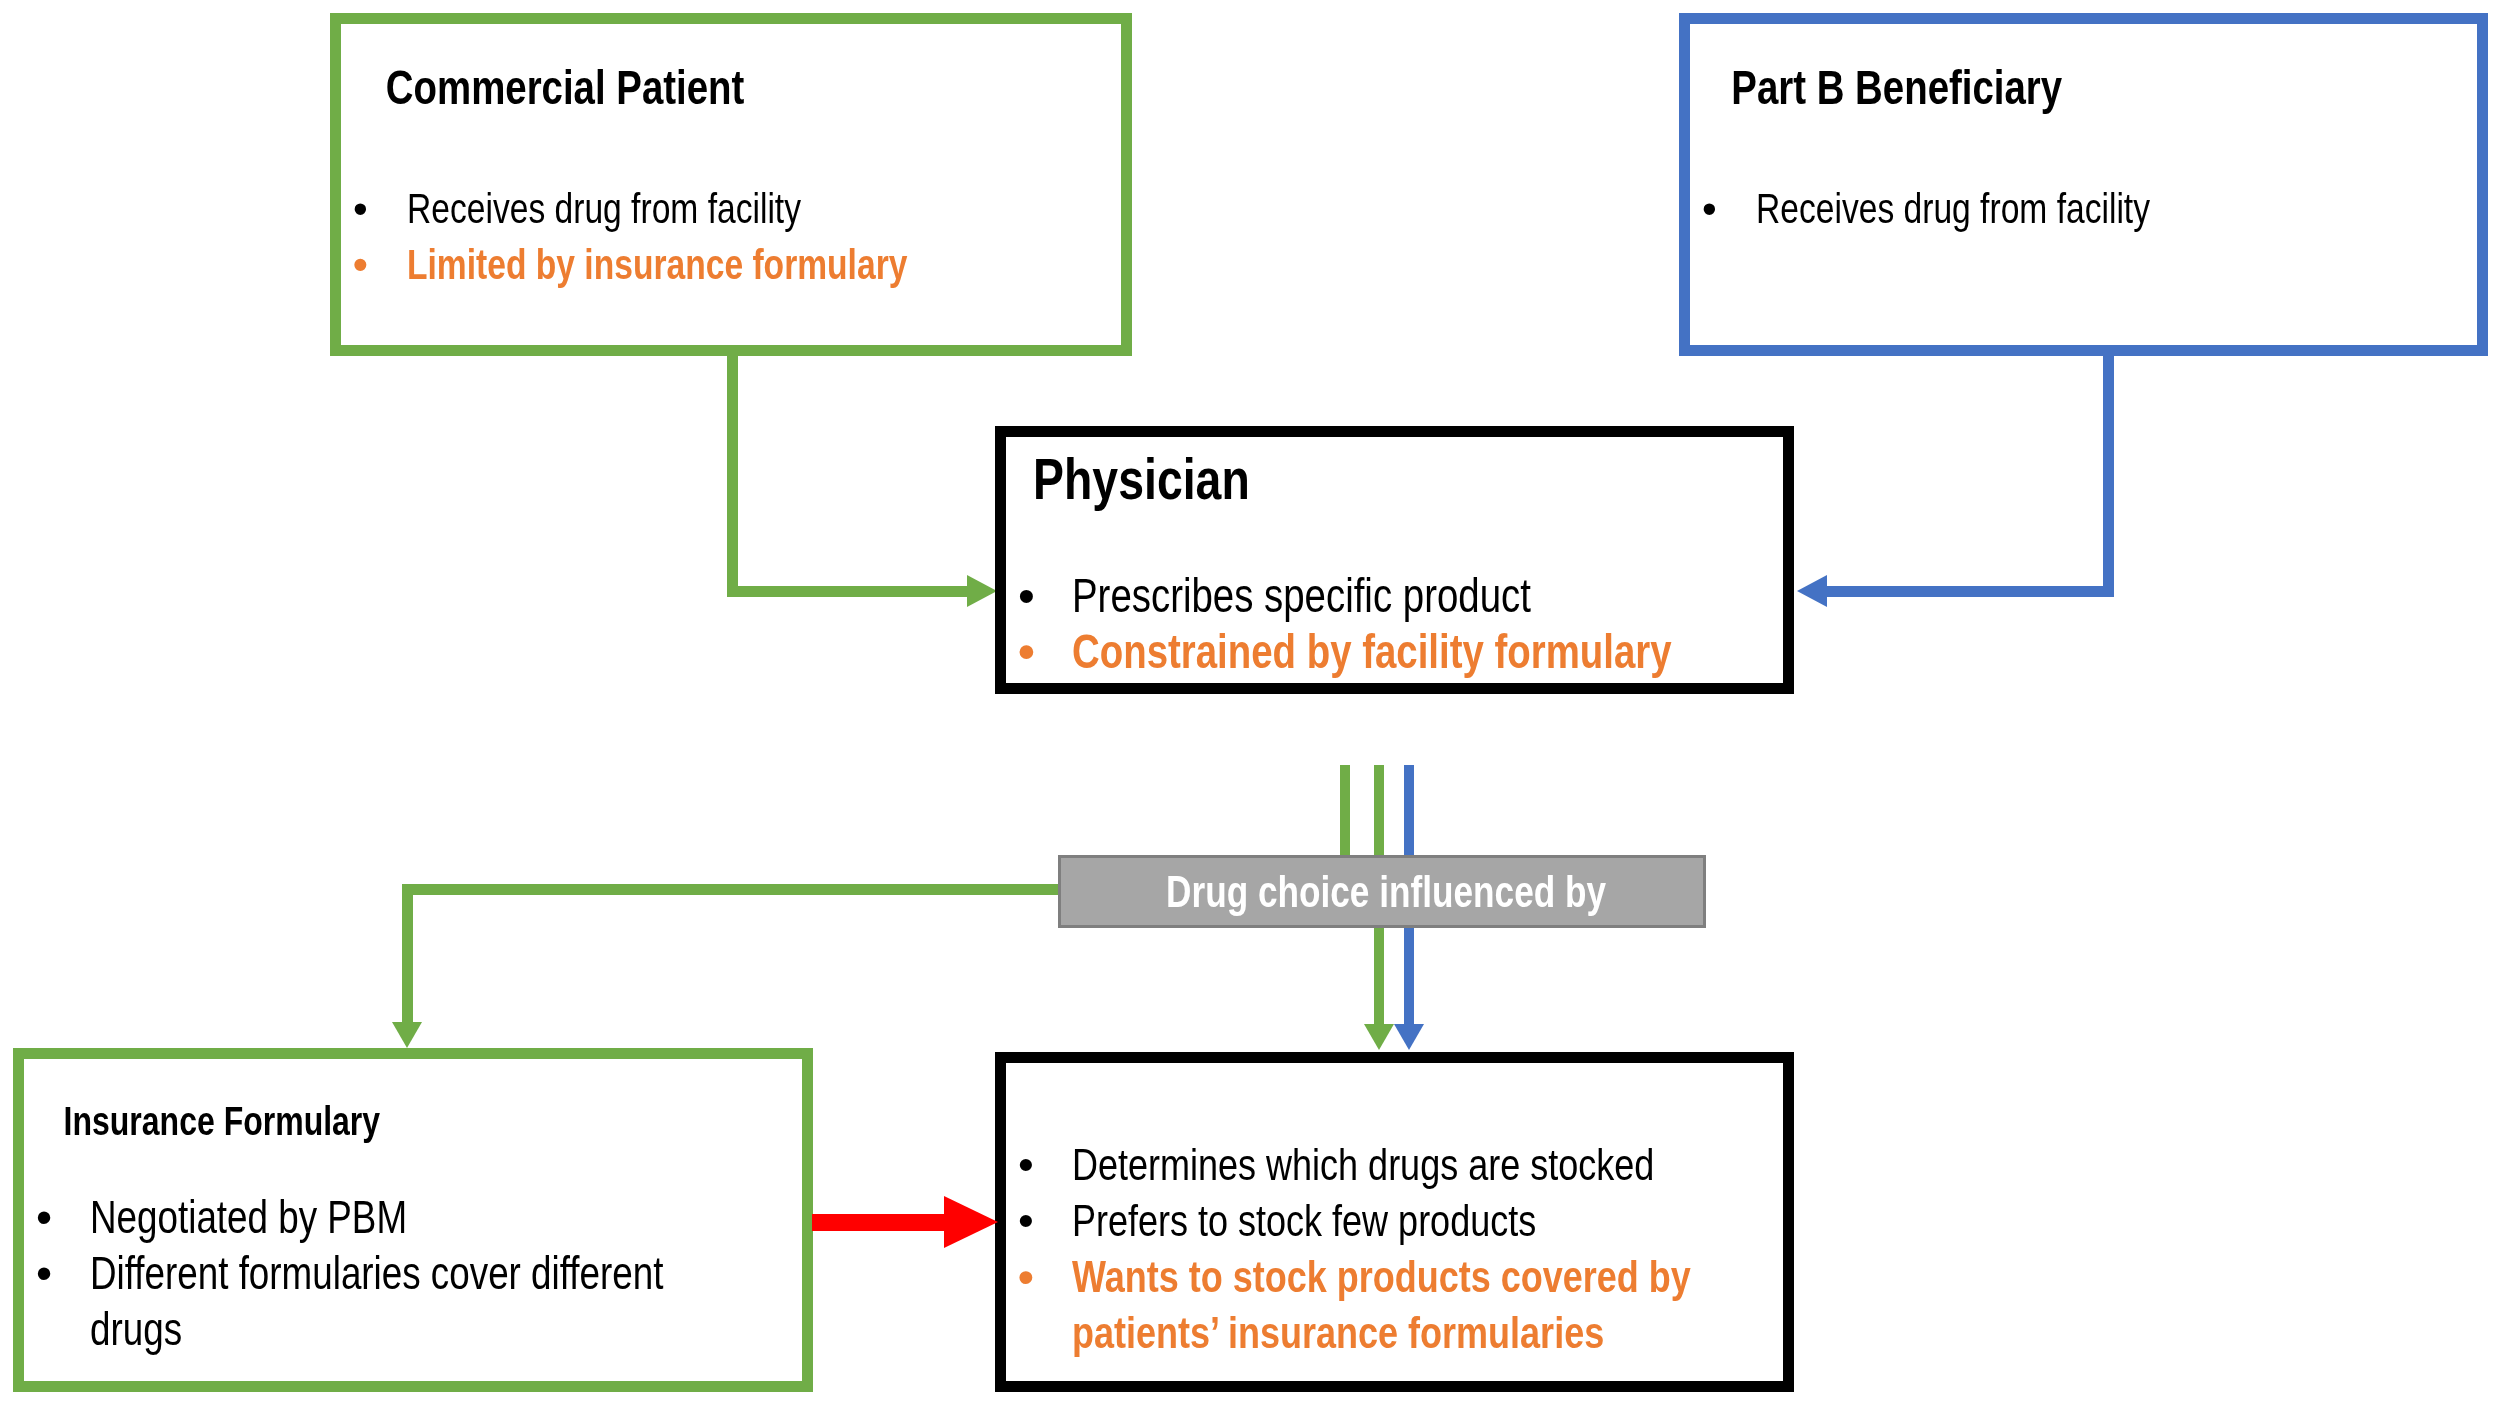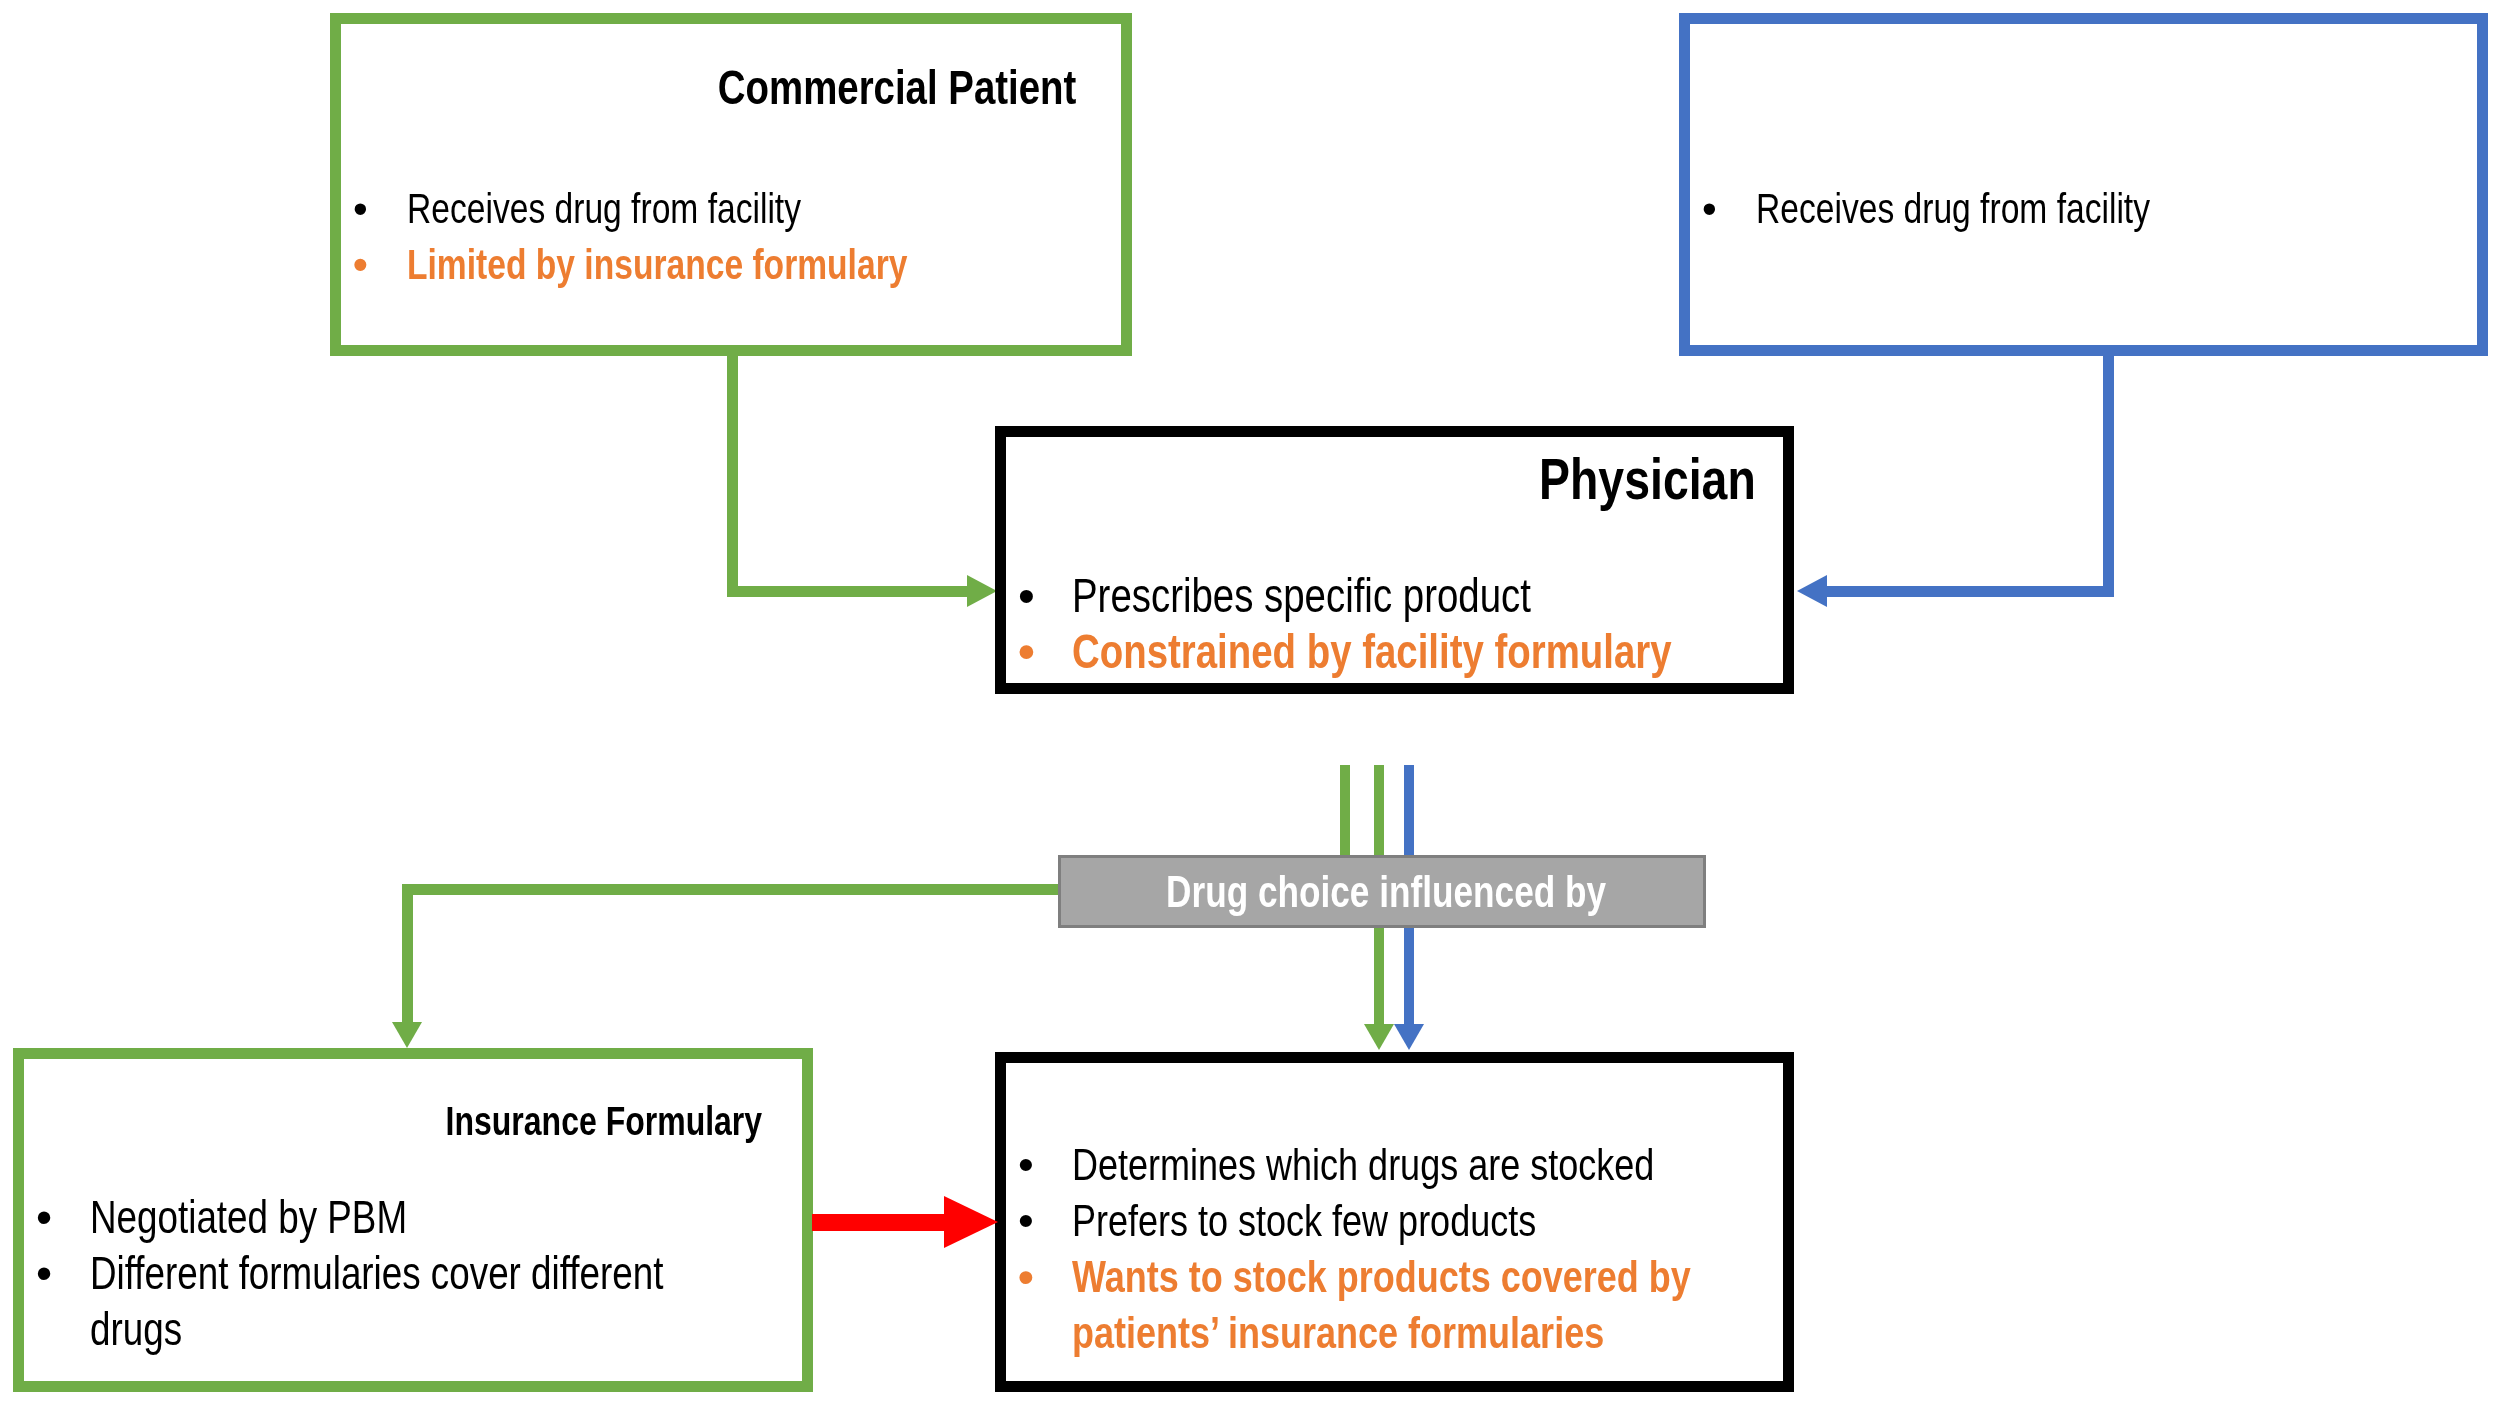--- a/index.html
+++ b/index.html
@@ -5,21 +5,21 @@
   html,body{margin:0;padding:0;background:#fff;}
   .page{position:relative;width:2500px;height:1405px;background:#fff;overflow:hidden;
         font-family:"Liberation Sans","DejaVu Sans",sans-serif;color:#000;}
 
   
   .node{position:absolute;background:#fff;box-sizing:border-box;z-index:3;}
   .node.green{border:11px solid var(--green,#70AD47);}
   .node.blue{border:11px solid var(--blue,#4472C4);}
   .node.black{border:11px solid var(--black,#000);}
 
-  .title{position:absolute;left:0;right:0;text-align:right;font-weight:700;white-space:pre;}
+  .title{position:absolute;left:0;right:0;text-align:left;font-weight:700;white-space:pre;}
   .tspan{display:inline-block;transform:scaleX(0.8);}
 
   .bullets{position:absolute;left:0;right:0;}
   .bullet{display:flex;align-items:flex-start;line-height:56px;}
   .dot{flex:none;width:66px;padding-left:12px;box-sizing:border-box;}
   .btxt{white-space:pre;transform:scaleX(0.8);transform-origin:left top;}
   .em{color:var(--orange,#ED7D31);font-weight:700;}
 
   .box-top .title{font-size:48px;line-height:55px;top:36px;}
   .box-top .bullet{font-size:42px;}
@@ -68,20 +68,21 @@
         <span class="btxt">Receives drug from facility</span>
       </div>
       <div class="bullet em">
         <span class="dot">•</span>
         <span class="btxt">Limited by insurance formulary</span>
       </div>
     </div>
   </div>
 
   <div class="node blue box-top" id="box-partb" style="left:1679px;top:13px;width:809px;height:343px;">
+    <div class="title"><span class="tspan">Part B Beneficiary</span></div>
     <div class="bullets">
       <div class="bullet">
         <span class="dot">•</span>
         <span class="btxt">Receives drug from facility</span>
       </div>
     </div>
   </div>
 
   <div class="node black" id="box-physician" style="left:995px;top:426px;width:799px;height:268px;">
     <div class="title"><span class="tspan">Physician</span></div>

